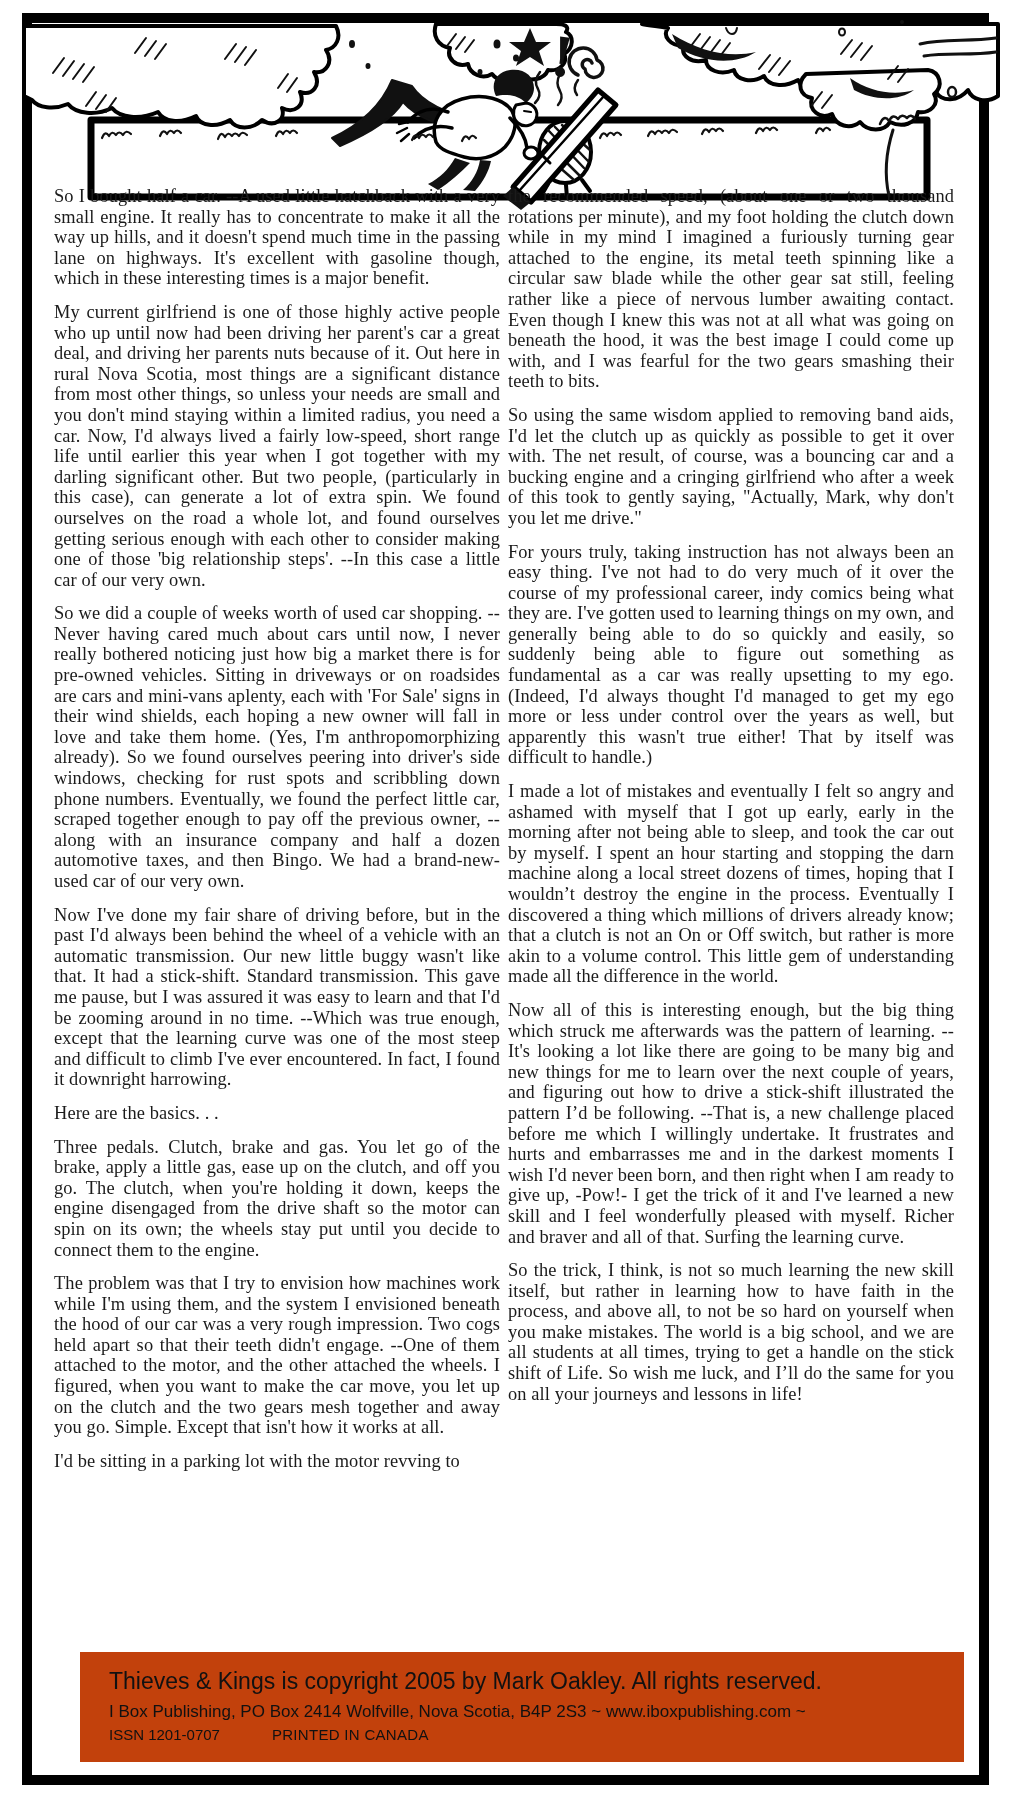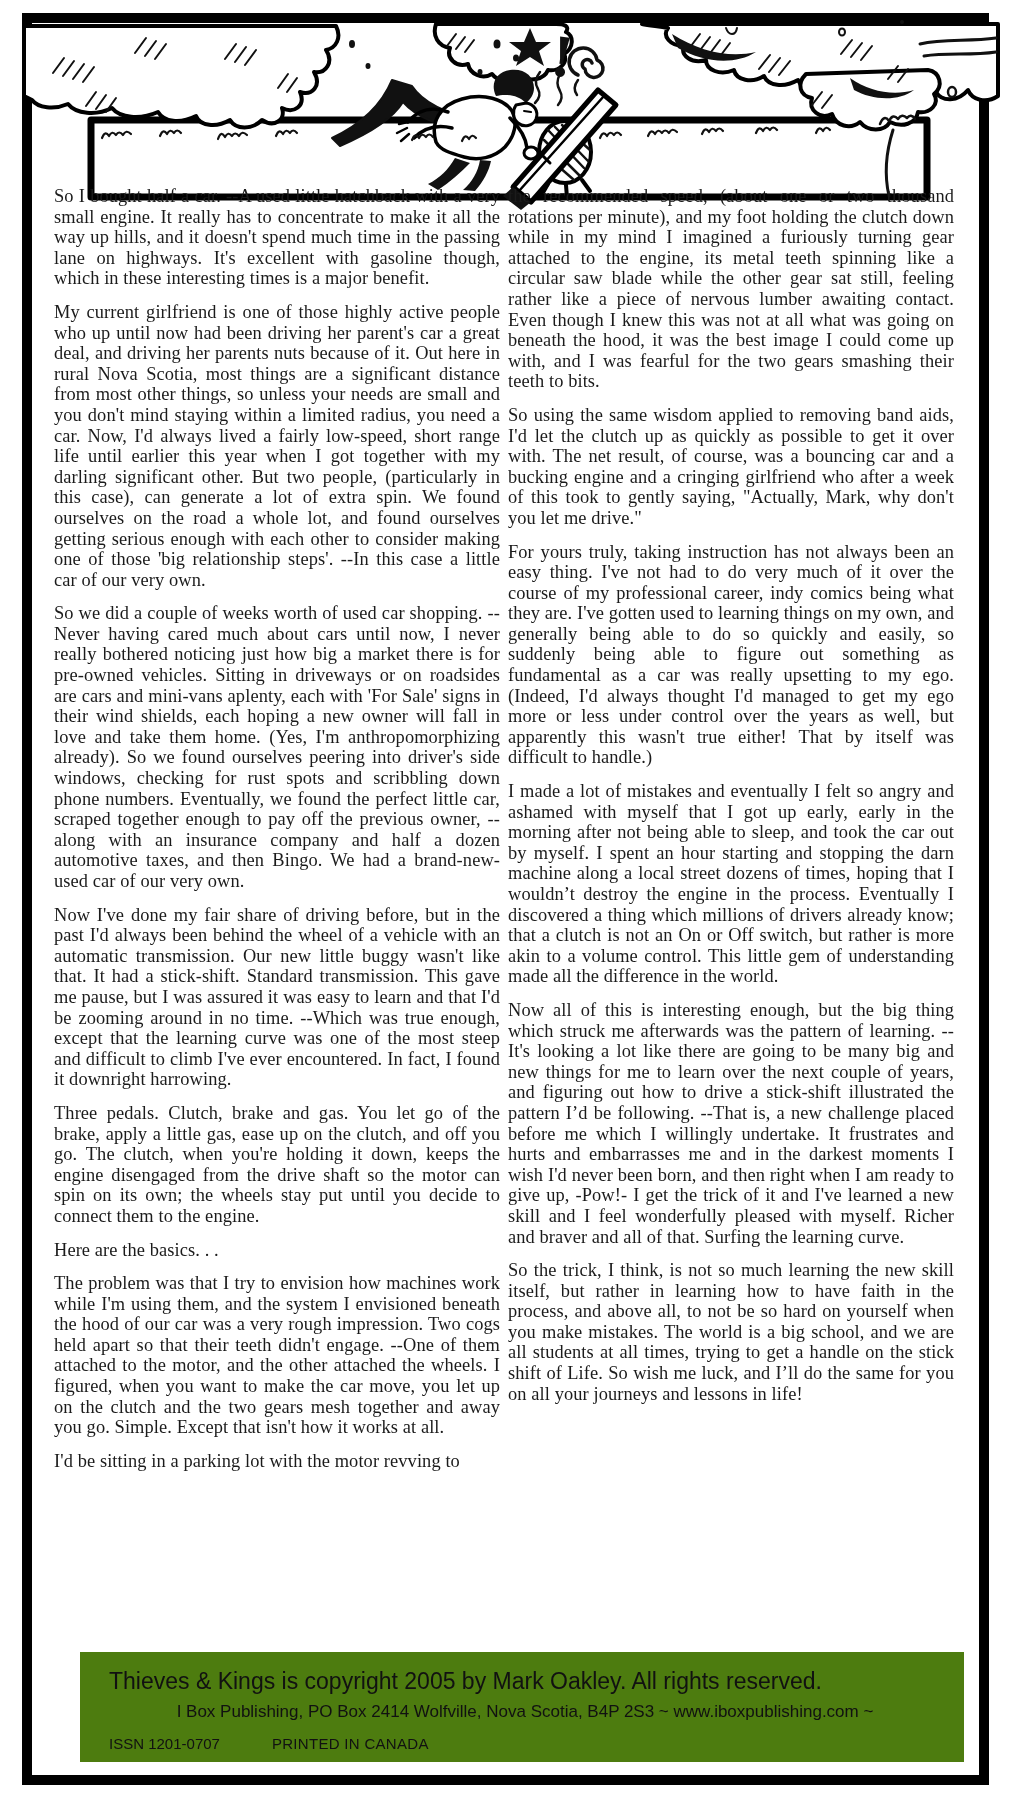--- a/index.html
+++ b/index.html
@@ -5,24 +5,24 @@
   html,body{margin:0;padding:0;background:#ffffff;}
   .page{position:relative;width:1024px;height:1807px;background:#fff;overflow:hidden;
         font-family:"Liberation Serif", serif;color:#1b1b1b;}
   .page-border{position:absolute;left:22px;top:13px;width:967px;height:1772px;
         border:10px solid #000;box-sizing:border-box;}
   .header-art{position:absolute;left:0;top:0;width:1024px;height:215px;}
   .columns{position:absolute;left:54px;top:186px;width:917px;display:flex;gap:8px;}
   .col{width:446px;font-size:18.4px;line-height:20.6px;text-align:justify;letter-spacing:0.1px;}
   .col p{margin:0 0 13px 0;}
   .colophon{position:absolute;left:80px;top:1652px;width:884px;height:110px;
-        border:5px solid #4d7c0f;box-sizing:border-box;background:#4d7c0f;
+        border:5px solid #c2410c;box-sizing:border-box;background:#c2410c;
         font-family:"Liberation Sans", sans-serif;color:#111;padding:11px 18px 0 24px;}
   .colophon .l1{font-size:23px;margin-bottom:7px;}
-  .colophon .l2{font-size:17px;margin-bottom:13px;text-align:center;}
+  .colophon .l2{font-size:17px;margin-bottom:4px;}
   .colophon .l3{font-size:15px;display:flex;align-items:baseline;}
   .colophon .printed{font-weight:normal;margin-left:52px;letter-spacing:0.3px;}
 </style>
 </head>
 <body>
 
 <div class="page">
   <div class="page-border"></div>
 
   <svg class="header-art" viewBox="0 0 1024 215" fill="none" stroke-linecap="round" stroke-linejoin="round">
@@ -145,22 +145,22 @@
       <path d="M816,133 q3,-8 7,-2 q3,-6 7,-1"></path>
     </g>
   </svg>
 
   <div class="columns">
     <section class="col">
       <p>So I bought half a car.  --A used little hatchback with a very small engine.  It really has to concentrate to make it all the way up hills, and it doesn't spend much time in the passing lane on highways.  It's excellent with gasoline though, which in these interesting times is a major benefit.</p>
       <p>My current girlfriend is one of those highly active people who up until now had been driving her parent's car a great deal, and driving her parents nuts because of it.  Out here in rural Nova Scotia, most things are a significant distance from most other things, so unless your needs are small and you don't mind staying within a limited radius, you need a car.  Now, I'd always lived a fairly low-speed, short range life until earlier this year when I got together with my darling significant other.  But two people, (particularly in this case), can generate a lot of extra spin.  We found ourselves on the road a whole lot, and found ourselves getting serious enough with each other to consider making one of those 'big relationship steps'.  --In this case a little car of our very own.</p>
       <p>So we did a couple of weeks worth of used car shopping.  --Never having cared much about cars until now, I never really bothered noticing just how big a market there is for pre-owned vehicles.  Sitting in driveways or on roadsides are cars and mini-vans aplenty, each with 'For Sale' signs in their wind shields, each hoping a new owner will fall in love and take them home.  (Yes, I'm anthropomorphizing already).  So we found ourselves peering into driver's side windows, checking for rust spots and scribbling down phone numbers.  Eventually, we found the perfect little car, scraped together enough to pay off the previous owner, --along with an insurance company and half a dozen automotive taxes, and then Bingo.  We had a brand-new-used car of our very own.</p>
       <p>Now I've done my fair share of driving before, but in the past I'd always been behind the wheel of a vehicle with an automatic transmission.  Our new little buggy wasn't like that.  It had a stick-shift.  Standard transmission.  This gave me pause, but I was assured it was easy to learn and that I'd be zooming around in no time.  --Which was true enough, except that the learning curve was one of the most steep and difficult to climb I've ever encountered.  In fact, I found it downright harrowing.</p>
+      <p>Here are the basics. . .</p>
       <p>Three pedals.  Clutch, brake and gas.  You let go of the brake, apply a little gas, ease up on the clutch, and off you go.  The clutch, when you're holding it down, keeps the engine disengaged from the drive shaft so the motor can spin on its own; the wheels stay put until you decide to connect them to the engine.</p>
-      <p>Here are the basics. . .</p>
       <p>The problem was that I try to envision how machines work while I'm using them, and the system I envisioned beneath the hood of our car was a very rough impression.  Two cogs held apart so that their teeth didn't engage.  --One of them attached to the motor, and the other attached the wheels.  I figured, when you want to make the car move, you let up on the clutch and the two gears mesh together and away you go.  Simple.  Except that isn't how it works at all.</p>
       <p>I'd be sitting in a parking lot with the motor revving to</p>
     </section>
     <section class="col">
       <p>the recommended speed, (about one or two thousand rotations per minute), and my foot holding the clutch down while in my mind I imagined a furiously turning gear attached to the engine, its metal teeth spinning like a circular saw blade while the other gear sat still, feeling rather like a piece of nervous lumber awaiting contact.  Even though I knew this was not at all what was going on beneath the hood, it was the best image I could come up with, and I was fearful for the two gears smashing their teeth to bits.</p>
       <p>So using the same wisdom applied to removing band aids, I'd let the clutch up as quickly as possible to get it over with.  The net result, of course, was a bouncing car and a bucking engine and a cringing girlfriend who after a week of this took to gently saying, "Actually, Mark, why don't you let me drive."</p>
       <p>For yours truly, taking instruction has not always been an easy thing.  I've not had to do very much of it over the course of my professional career, indy comics being what they are.  I've gotten used to learning things on my own, and generally being able to do so quickly and easily, so suddenly being able to figure out something as fundamental as a car was really upsetting to my ego.  (Indeed, I'd always thought I'd managed to get my ego more or less under control over the years as well, but apparently this wasn't true either!  That by itself was difficult to handle.)</p>
       <p>I made a lot of mistakes and eventually I felt so angry and ashamed with myself that I got up early, early in the morning after not being able to sleep, and took the car out by myself.  I spent an hour starting and stopping the darn machine along a local street dozens of times, hoping that I wouldn’t destroy the engine in the process.  Eventually I discovered a thing which millions of drivers already know; that a clutch is not an On or Off switch, but rather is more akin to a volume control.  This little gem of understanding made all the difference in the world.</p>
       <p>Now all of this is interesting enough, but the big thing which struck me afterwards was the pattern of learning.  --It's looking a lot like there are going to be many big and new things for me to learn over the next couple of years, and figuring out how to drive a stick-shift illustrated the pattern I’d be following.  --That is, a new challenge placed before me which I willingly undertake.  It frustrates and hurts and embarrasses me and in the darkest moments I wish I'd never been born, and then right when I am ready to give up, -Pow!-  I get the trick of it and I've learned a new skill and I feel wonderfully pleased with myself.  Richer and braver and all of that.  Surfing the learning curve.</p>
       <p>So the trick, I think, is not so much learning the new skill itself, but rather in learning how to have faith in the process, and above all, to not be so hard on yourself when you make mistakes.  The world is a big school, and we are all students at all times, trying to get a handle on the stick shift of Life.  So wish me luck, and I’ll do the same for you on all your journeys and lessons in life!</p>

